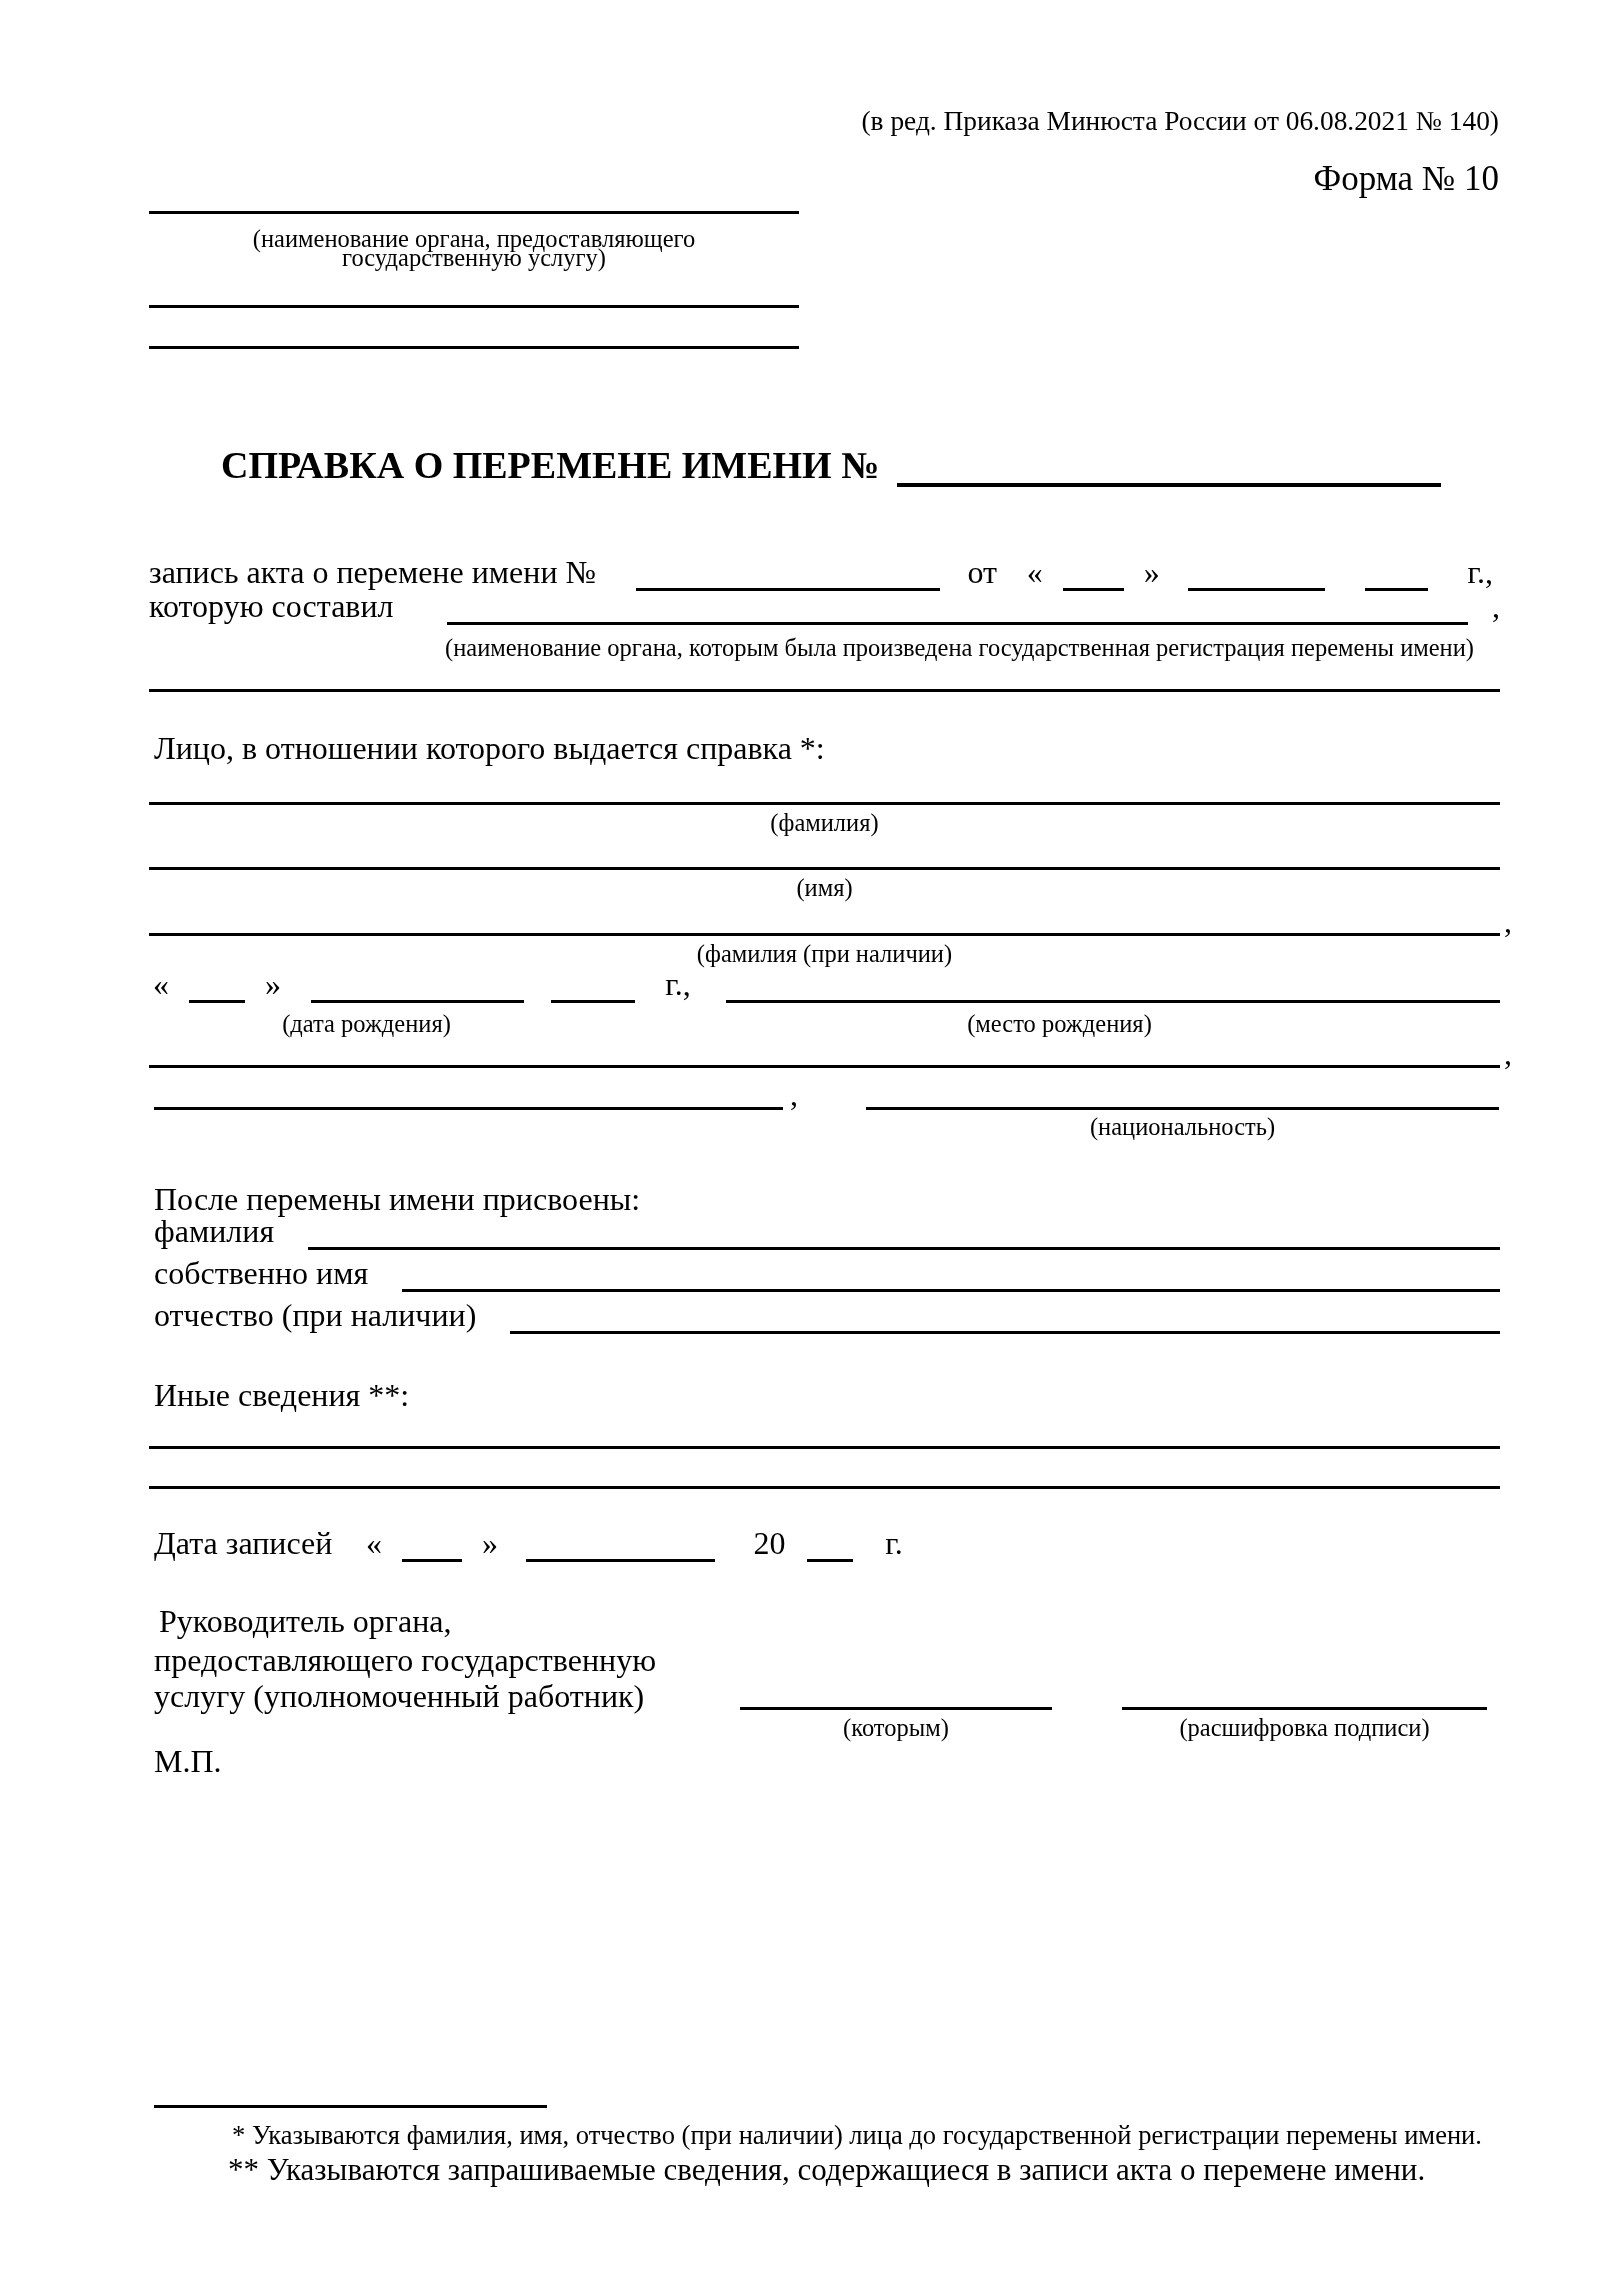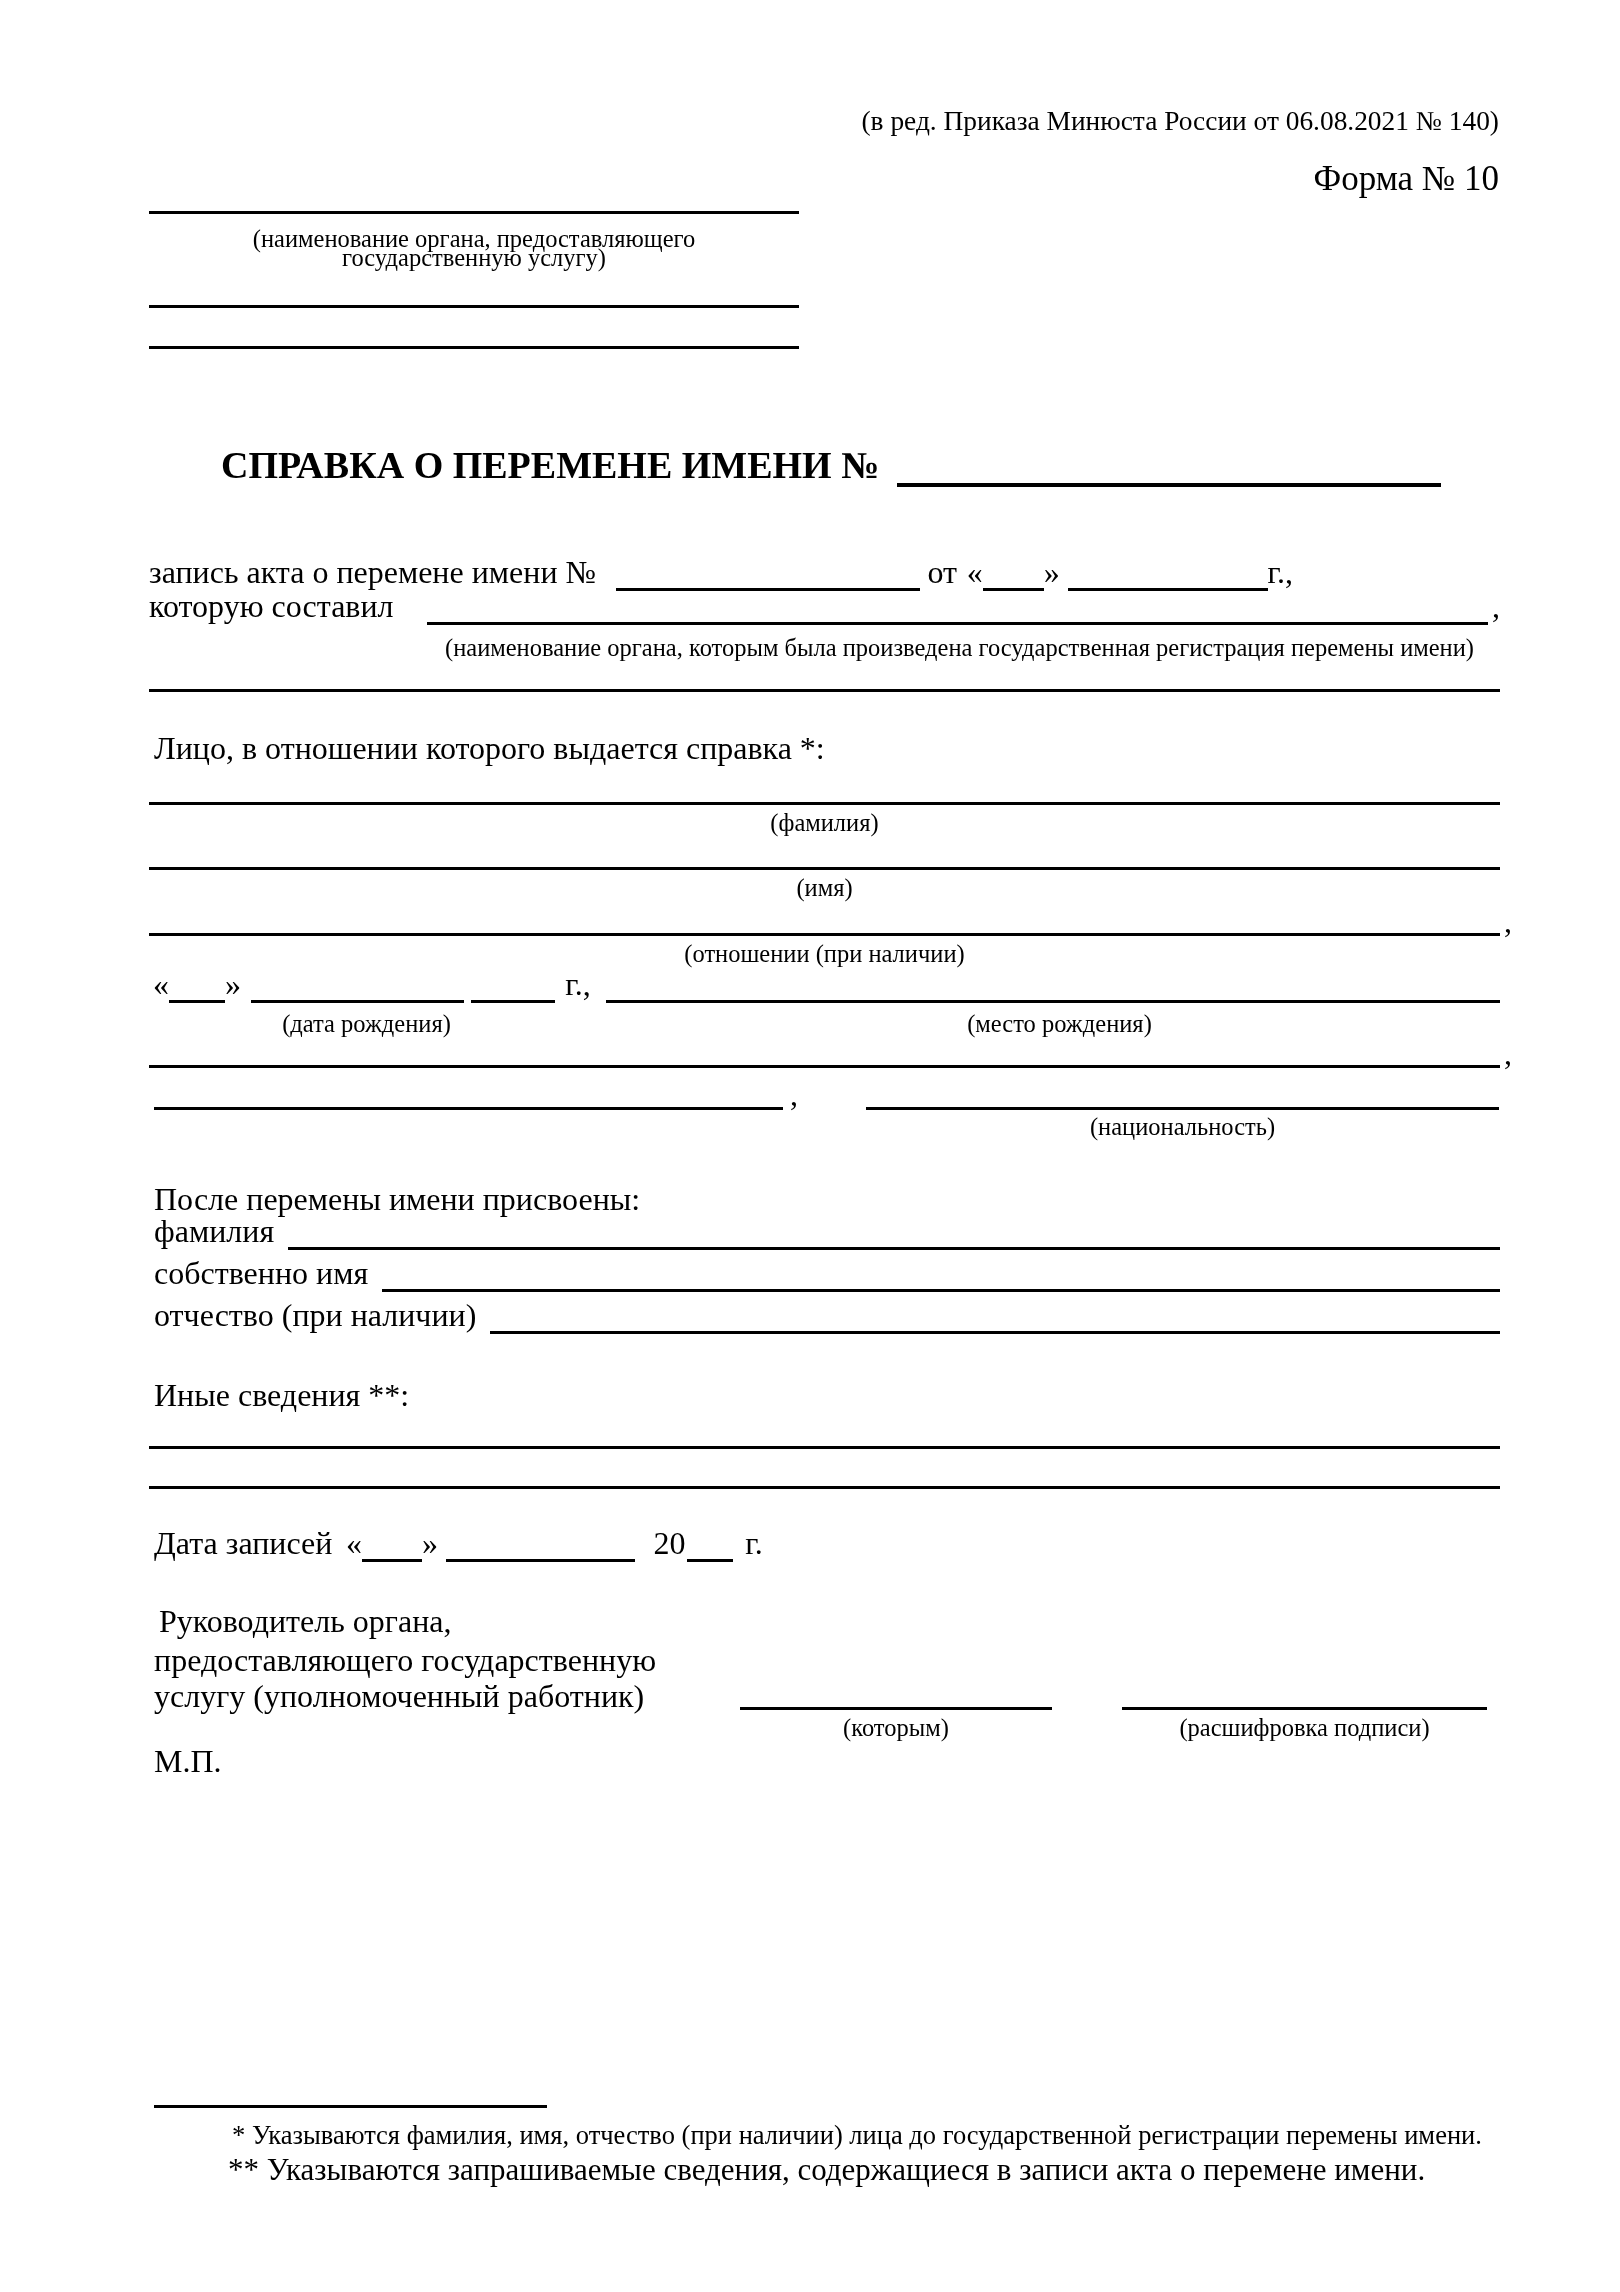--- a/index.html
+++ b/index.html
@@ -9,21 +9,21 @@
     margin:0 auto;
     background:#ffffff;
     font-family:"Liberation Serif","DejaVu Serif",serif;
     color:#000;
     overflow:hidden;
   }
   .abs { position:absolute; }
   .body-text { font-size:32px; line-height:1.15; }
   .caption { font-size:24.5px; line-height:1.1; text-align:center; }
   .rule { position:absolute; border-top:3.9px solid #000; height:0; }
-  .row { position:absolute; display:flex; align-items:flex-end; }
+  .row { position:absolute; display:flex; align-items:flex-end;gap:20px; }
   .row > span { flex:0 0 auto; white-space:pre; }
   .blank { align-self:stretch; border-bottom:3.9px solid #000; flex-shrink:1; }
   .spacer { flex:1 1 39px; }
   .right-align { text-align:right;margin-left:14px; }
   .justify-line {
     text-align:justify;
     text-align-last:justify;
     white-space:normal;
   }
 </style>
@@ -71,21 +71,21 @@
   <div class="abs body-text" style="left:154px; top:730px;">Лицо, в отношении которого выдается справка *:</div>
 
   <div class="rule" style="left:149px; top:802px; width:1351px;"></div>
   <div class="abs caption" style="left:149px; top:810px; width:1351px;">(фамилия)</div>
 
   <div class="rule" style="left:149px; top:867px; width:1351px;"></div>
   <div class="abs caption" style="left:149px; top:875px; width:1351px;">(имя)</div>
 
   <div class="abs body-text" style="left:1504px; top:903px;">,</div>
   <div class="rule" style="left:149px; top:933px; width:1351px;"></div>
-  <div class="abs caption" style="left:149px; top:941px; width:1351px;">(отношении (при наличии)</div>
+  <div class="abs caption" style="left:149px; top:941px; width:1351px;">(фамилия (при наличии)</div>
 
   <div class="row body-text" style="left:149px; top:968px; width:1351px; height:35px;">
     <span style="margin-left:3.9px;">«</span>
     <span class="blank" style="width:56px;"></span>
     <span>»</span>
     <span class="blank" style="width:213px; margin-left:9.8px;"></span>
     <span class="blank" style="width:84px; margin-left:7.8px;"></span>
     <span style="margin-left:9.8px;">г.,</span>
     <span class="blank" style="margin-left:15.7px; flex:1 1 auto;"></span>
   </div>

